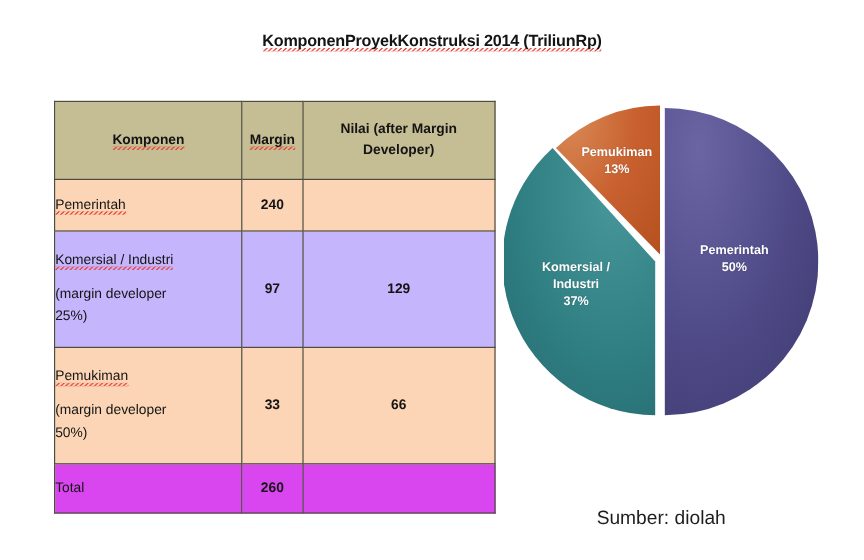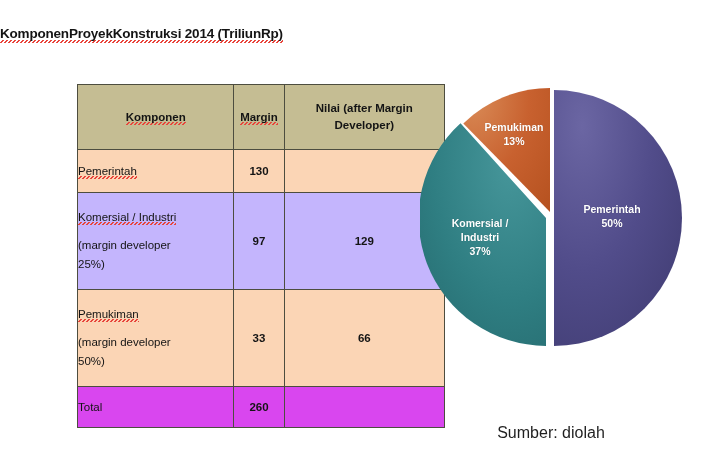--- a/index.html
+++ b/index.html
@@ -15,21 +15,21 @@
     font-family: "Liberation Sans", sans-serif;
     color: #1a1a1a;
   }
 
   
   #chart-title {
     position: absolute;
     left: 0;
     top: 26px;
     width: 720px;
-    text-align: left;
+    text-align: center;
     font-size: 13.5px;
     font-weight: bold;
     letter-spacing: -0.2px;
     color: #141414;
   }
   .spell {
     background-image:
       linear-gradient(135deg, transparent 40%, #e8453c 40%, #e8453c 60%, transparent 60%);
     background-size: 4px 3px;
     background-repeat: repeat-x;
@@ -39,21 +39,20 @@
 
   
   #data-table {
     position: absolute;
     left: 45px;
     top: 84px;
     width: 368px;
     border-collapse: collapse;
     table-layout: fixed;
     border: 1px solid #4d4d3f;
-    margin-left: 32px;
   }
   #data-table td, #data-table th {
     border: 1px solid #4d4d3f;
     padding: 0;
     vertical-align: middle;
     font-size: 11.5px;
     line-height: 1.45;
   }
   .col-komponen { width: 156px; }
   .col-nilai    { width: 50px;  }
@@ -160,21 +159,21 @@
         <span>Developer)</span>
       </th>
     </tr>
   </thead>
   <tbody>
 
     <tr class="row-peach r-pemerintah">
       <td class="cell-label">
         <span class="spell">Pemerintah</span>
       </td>
-      <td class="cell-num">130</td>
+      <td class="cell-num">240</td>
       <td class="cell-num"></td>
     </tr>
 
     <tr class="row-lavender r-komersial">
       <td class="cell-label">
         <span class="spell">Komersial / Industri</span>
         <span class="line2">(margin developer</span>
         <span class="line3">25%)</span>
       </td>
       <td class="cell-num bottomish">97</td>

